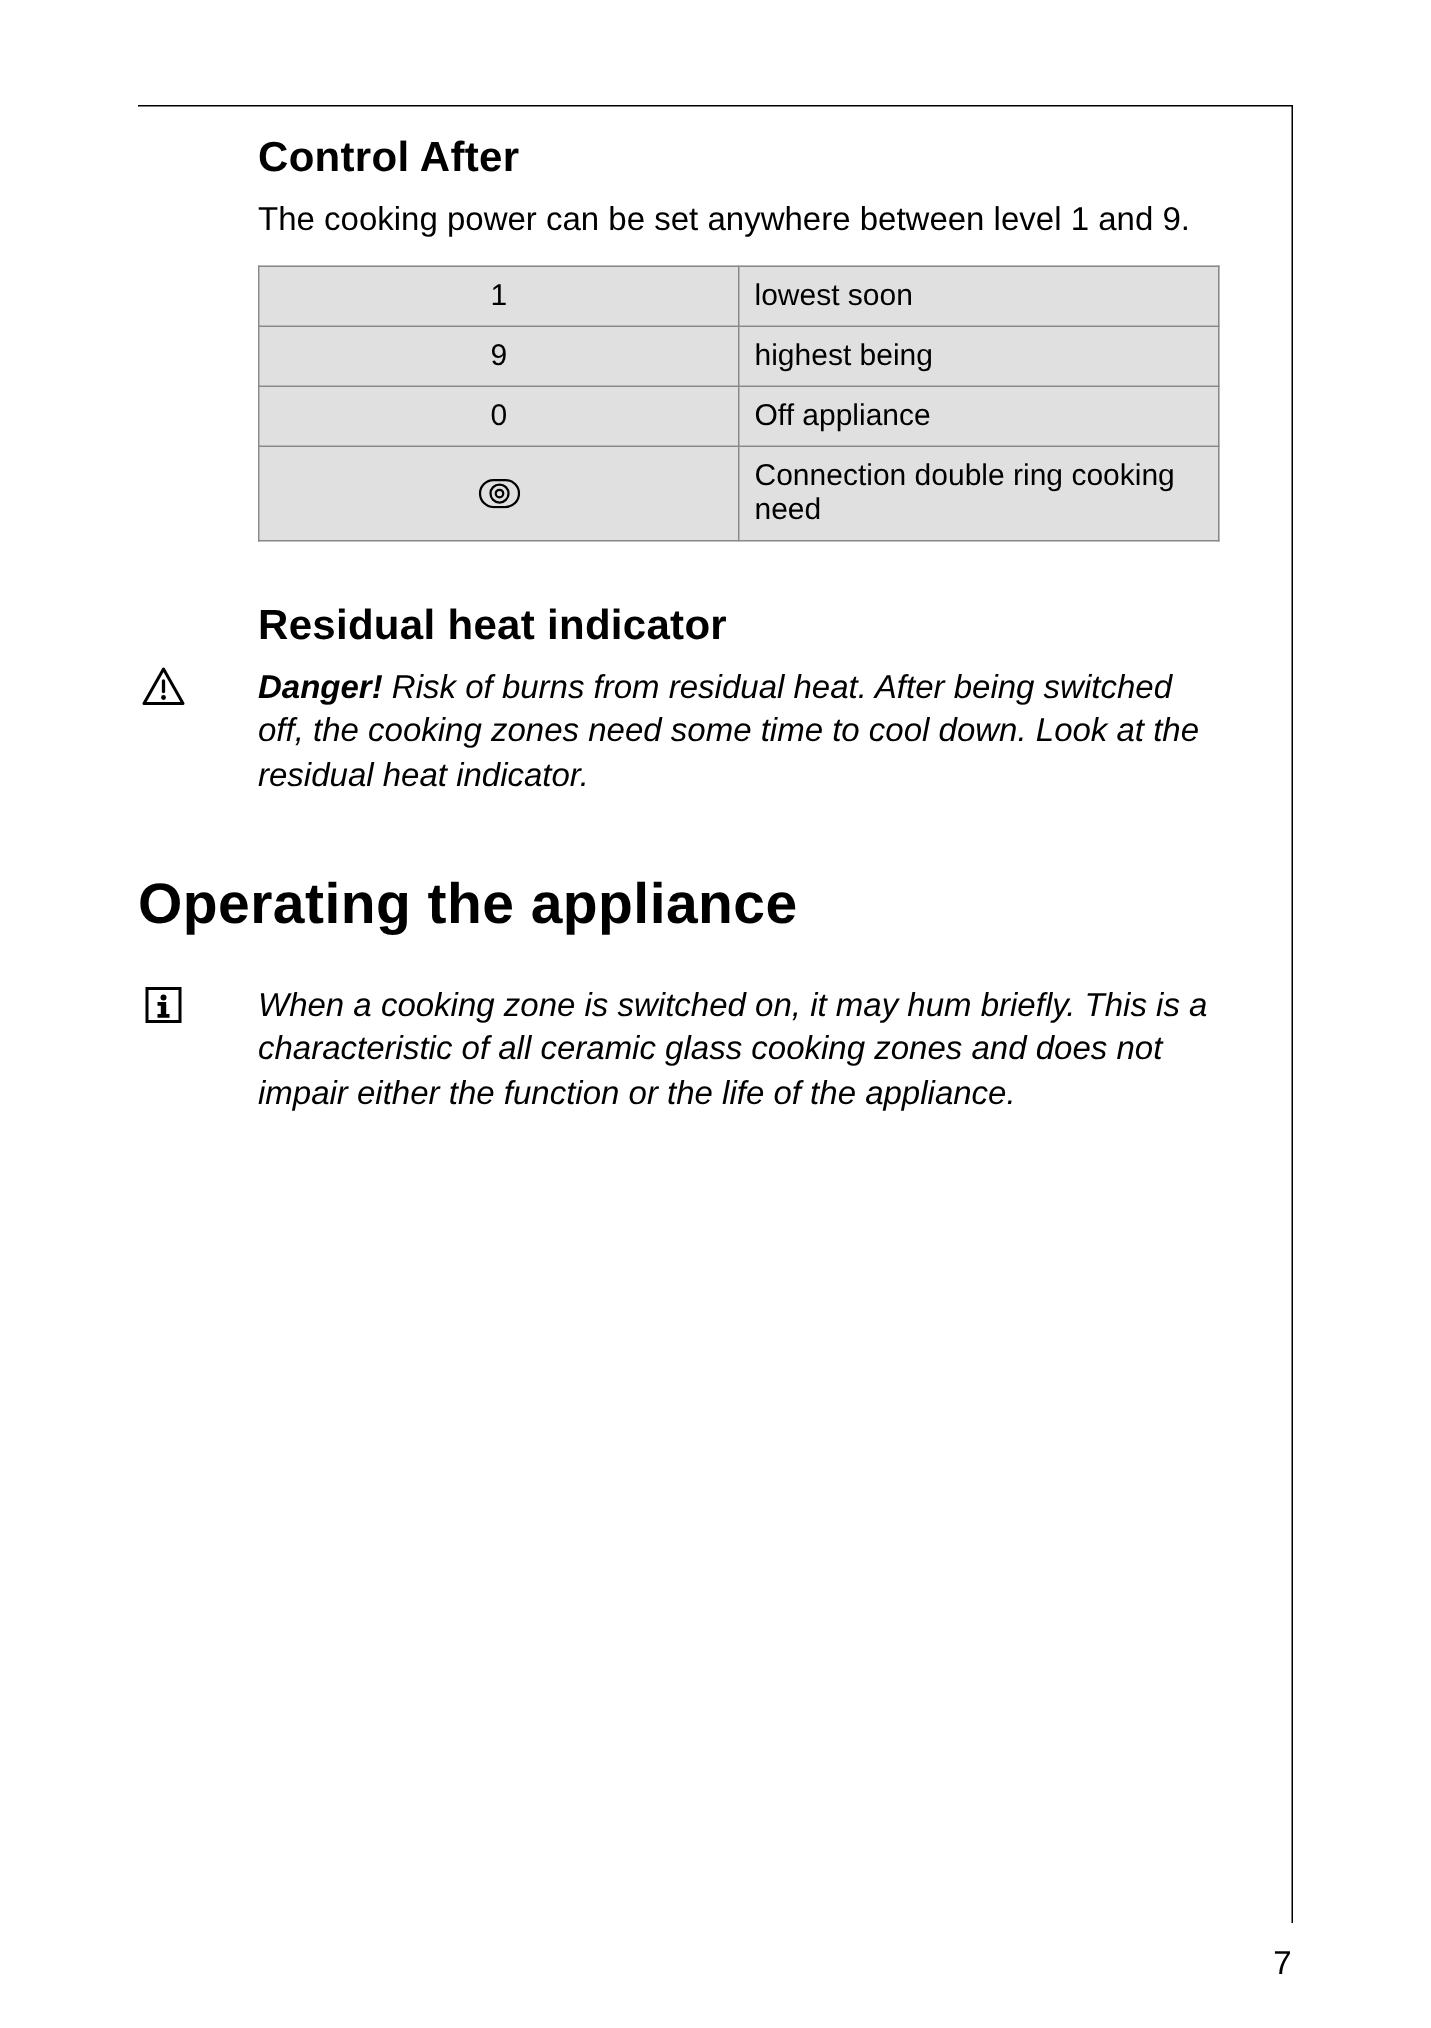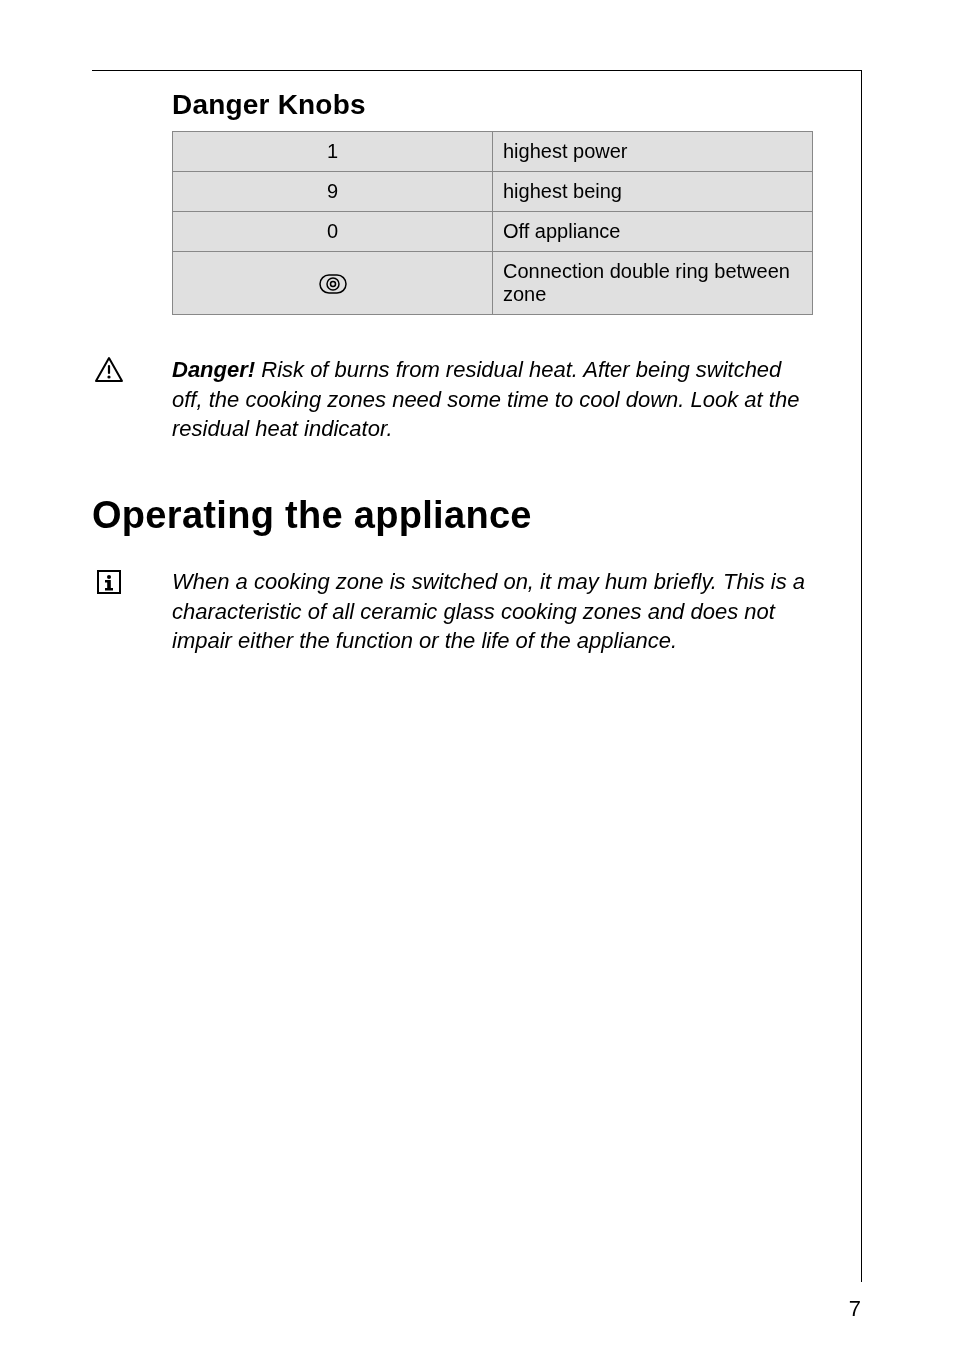--- a/index.html
+++ b/index.html
@@ -86,49 +86,51 @@
   .double-ring-icon svg {
     vertical-align: middle;
   }
 </style>
 </head>
 <body>
 
 <div class="page">
   <div class="content">
 
-    <h2 class="section-title">Danger Knobs</h2>
+    <h2 class="section-title">Control After</h2>
+    <p class="body-text">The cooking power can be set anywhere between level 1 and 9.</p>
 
     <table class="knobs">
       <tbody>
           <tr>
         <td class="left">1</td>
-        <td class="right">highest power</td>
+        <td class="right">lowest soon</td>
       </tr>
       <tr>
         <td class="left">9</td>
         <td class="right">highest being</td>
       </tr>
       <tr>
         <td class="left">0</td>
         <td class="right">Off appliance</td>
       </tr>
       <tr>
         <td class="left double-ring-icon">
           <svg width="28" height="20" viewBox="0 0 28 20">
             <rect x="1" y="1" width="26" height="18" rx="9" ry="9" fill="none" stroke="#000" stroke-width="1.5"></rect>
             <circle cx="14" cy="10" r="6" fill="none" stroke="#000" stroke-width="1.5"></circle>
             <circle cx="14" cy="10" r="2.5" fill="none" stroke="#000" stroke-width="1.5"></circle>
           </svg>
         </td>
-        <td class="right">Connection double ring between zone</td>
+        <td class="right">Connection double ring cooking need</td>
       </tr>
     </tbody>
       </table>
 
+    <h2 class="section-title">Residual heat indicator</h2>
 
     <div class="margin-block">
       <span class="margin-icon">
         <svg width="30" height="28" viewBox="0 0 30 28">
           <path d="M15 2 L28 25 L2 25 Z" fill="none" stroke="#000" stroke-width="2" stroke-linejoin="round"></path>
           <line x1="15" y1="10" x2="15" y2="17" stroke="#000" stroke-width="2.2" stroke-linecap="round"></line>
           <circle cx="15" cy="21" r="1.6" fill="#000"></circle>
         </svg>
       </span>
       <p class="body-text">

